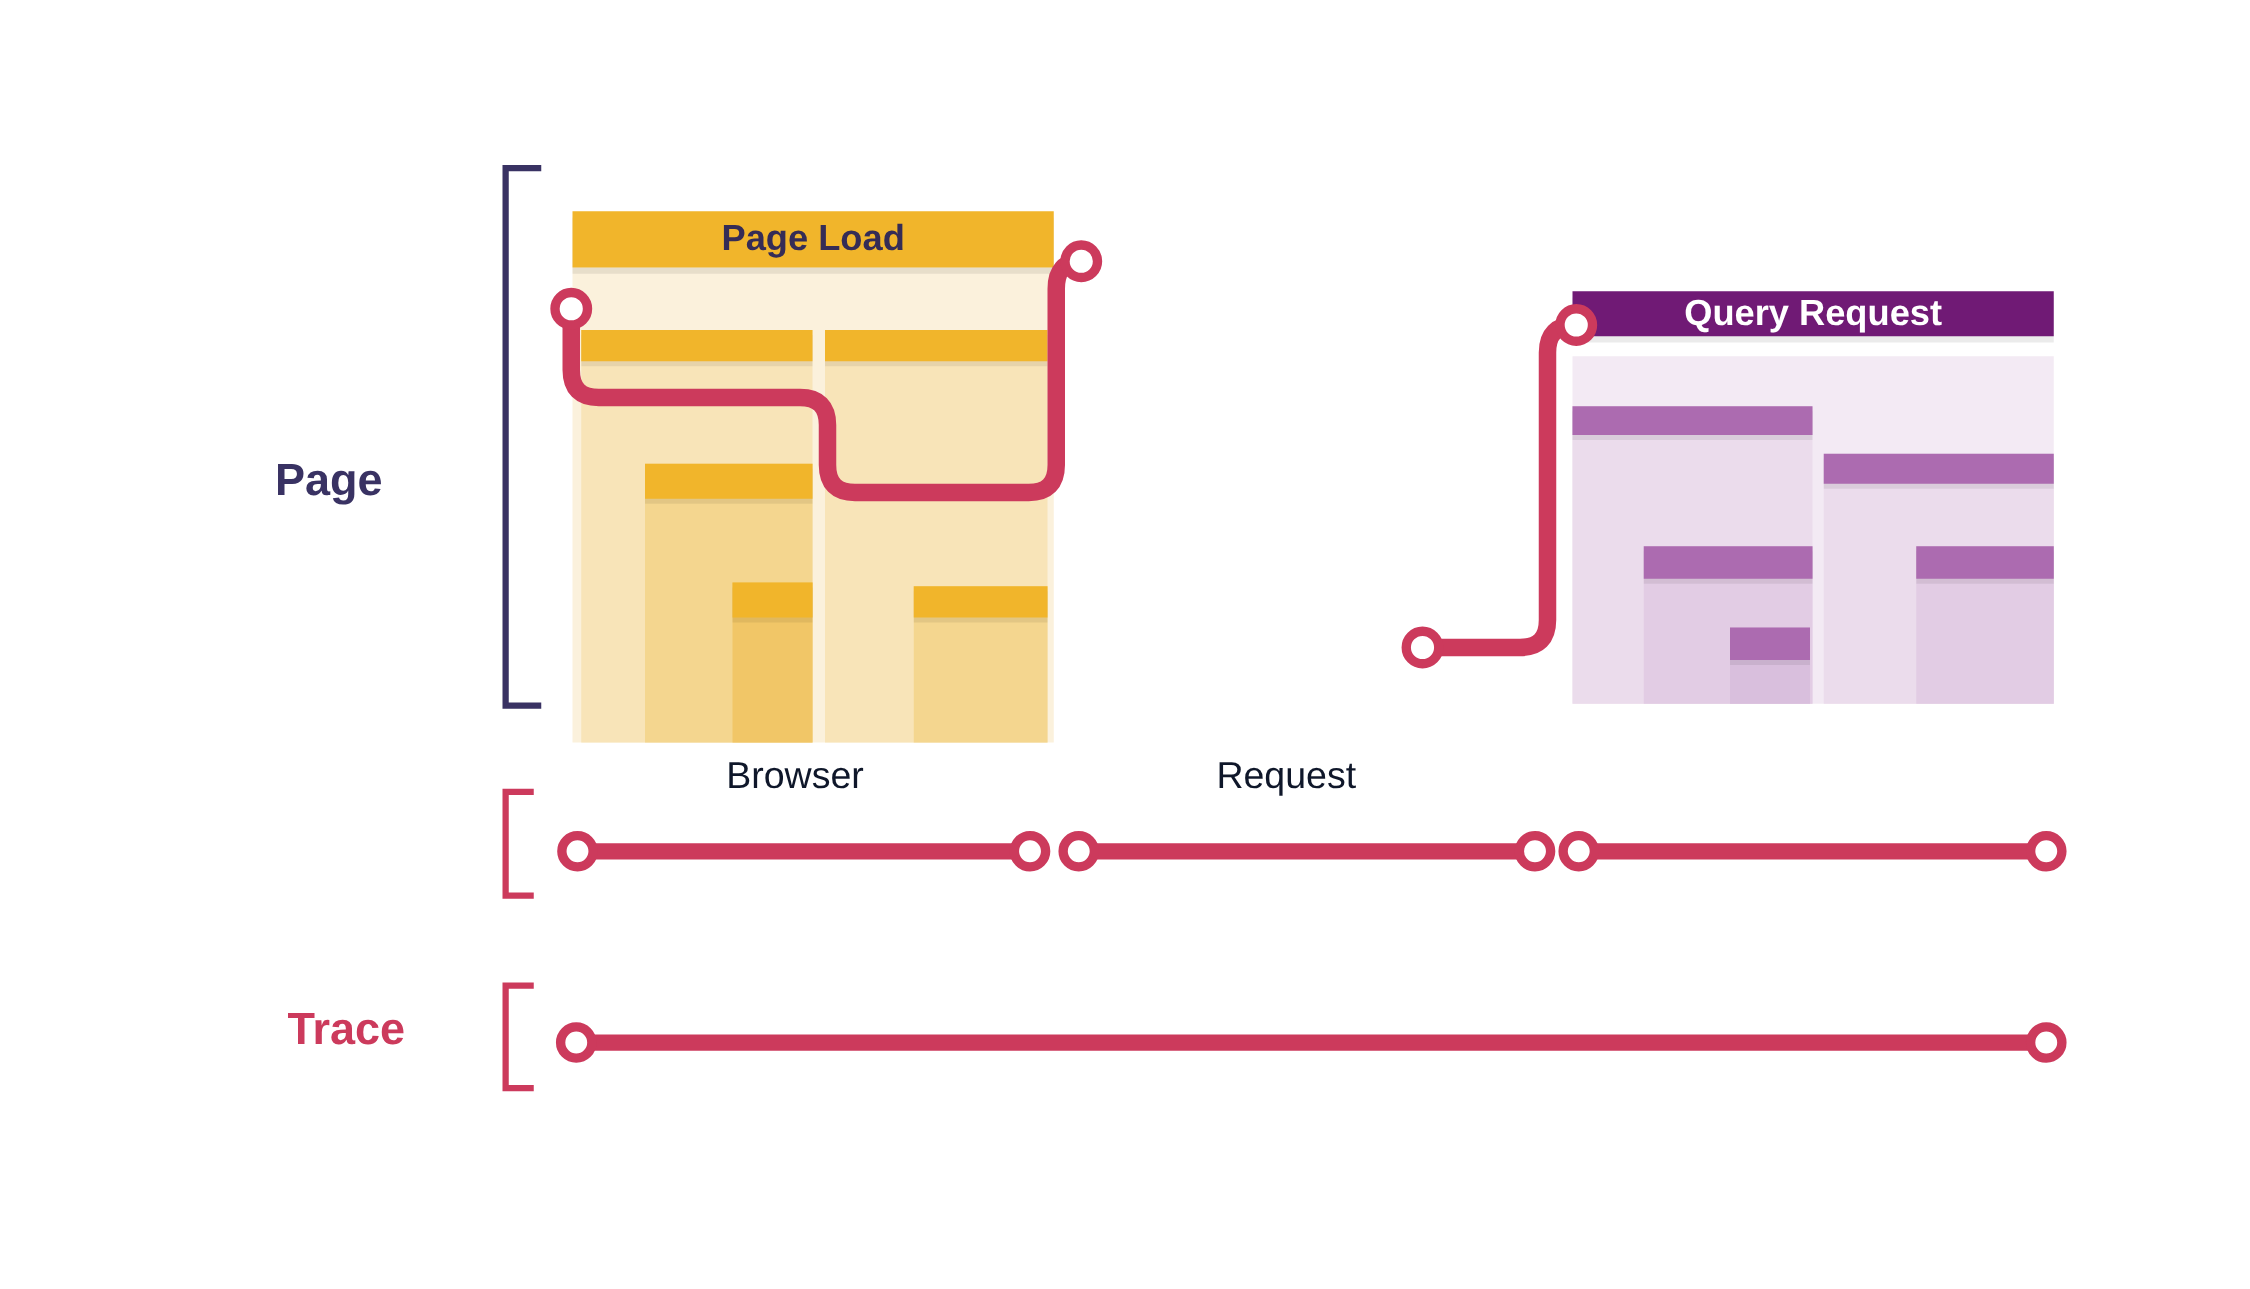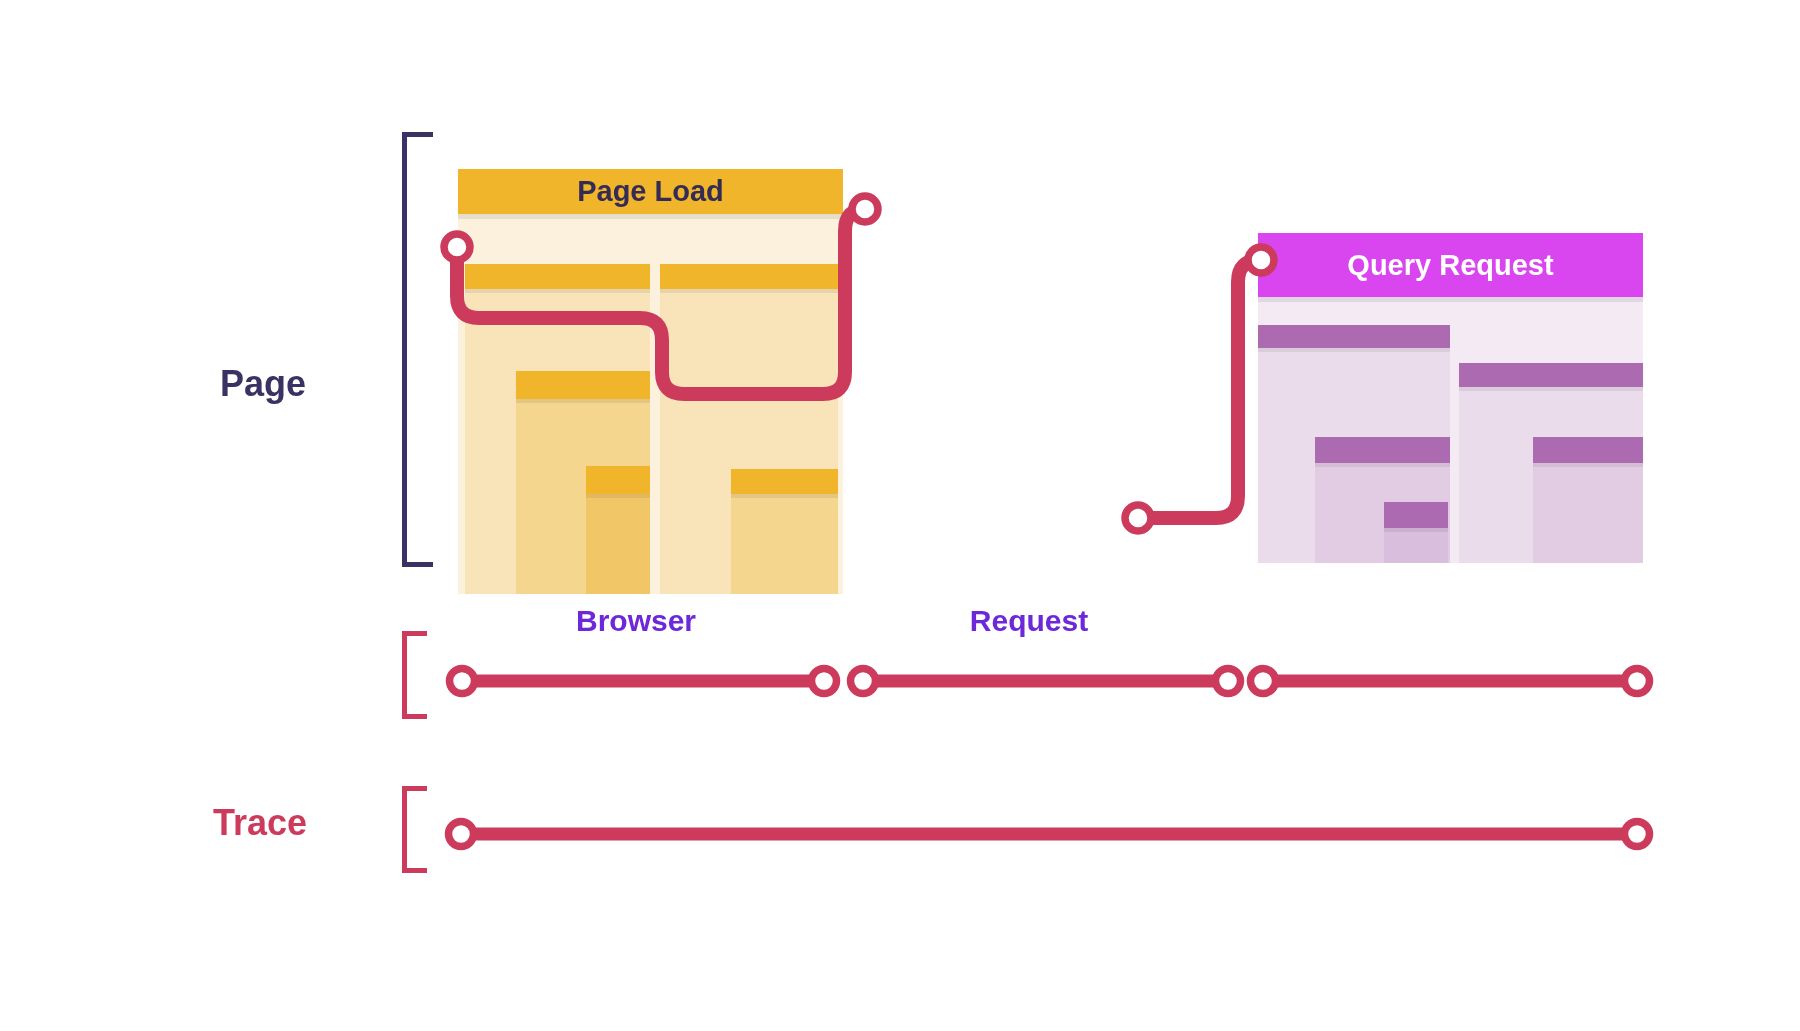--- a/index.html
+++ b/index.html
@@ -17,29 +17,29 @@
     position: absolute;
     transform: translate(-50%, -50%);
     font-weight: 700;
     font-size: 36px;
     white-space: nowrap;
   }
   .row-label.navy { color: #393263; }
   .row-label.red  { color: #cc3a5c; }
   .lbl-spans        { left: 263px; top: 384px; }
   .lbl-transactions { left: 231px; top: 668px; }
-  .lbl-trace        { left: 260px; top: 823px; }
+  .lbl-trace        { left: 277px; top: 823px; }
 
   
   .service-label {
     position: absolute;
     transform: translate(-50%, -50%);
-    font-weight: 700;
+    font-weight: 400;
     font-size: 30px;
-    color: #6d28d9;
+    color: #0f172a;
     white-space: nowrap;
   }
   .svc-browser  { left: 636px;  top: 621px; }
   .svc-backend  { left: 1029px; top: 621px; }
   .svc-database { left: 1447px; top: 621px; }
 
   
   .panel { position: absolute; }
   .panel-header {
     position: absolute;
@@ -54,21 +54,21 @@
 
   .panel-yellow { left: 458px; top: 138px; width: 385px; height: 425px; margin-top: 31px; }
   .panel-yellow .panel-header { height: 45px; background: #f1b52b; color: #352c56; }
   .panel-yellow .panel-body   { top: 45px; height: 380px; background: #fbf1dc; }
 
   .panel-json { left: 863px; top: 183px; width: 375px; height: 380px; }
   .panel-json .panel-header { height: 47px; background: #362c55; color: #ffffff; }
   .panel-json .panel-body   { top: 47px; height: 333px; background: #deda e4; background: #dedae4; }
 
   .panel-query { left: 1258px; top: 233px; width: 385px; height: 330px; }
-  .panel-query .panel-header { height: 64px; background: #d946ef; color: #ffffff; }
+  .panel-query .panel-header { height: 36px; background: #701a75; color: #ffffff; }
   .panel-query .panel-body   { top: 52px; height: 278px; background: #f3eaf4; }
 
   
   .span-block { position: absolute; z-index: 1; }
   .span-head {
     position: absolute; left: 0; top: 0; width: 100%;
     box-shadow: 0 4px 0 rgba(0,0,0,0.07);
   }
   .dotted {
     background-image: radial-gradient(rgba(70,50,100,0.10) 1.2px, transparent 1.3px);

